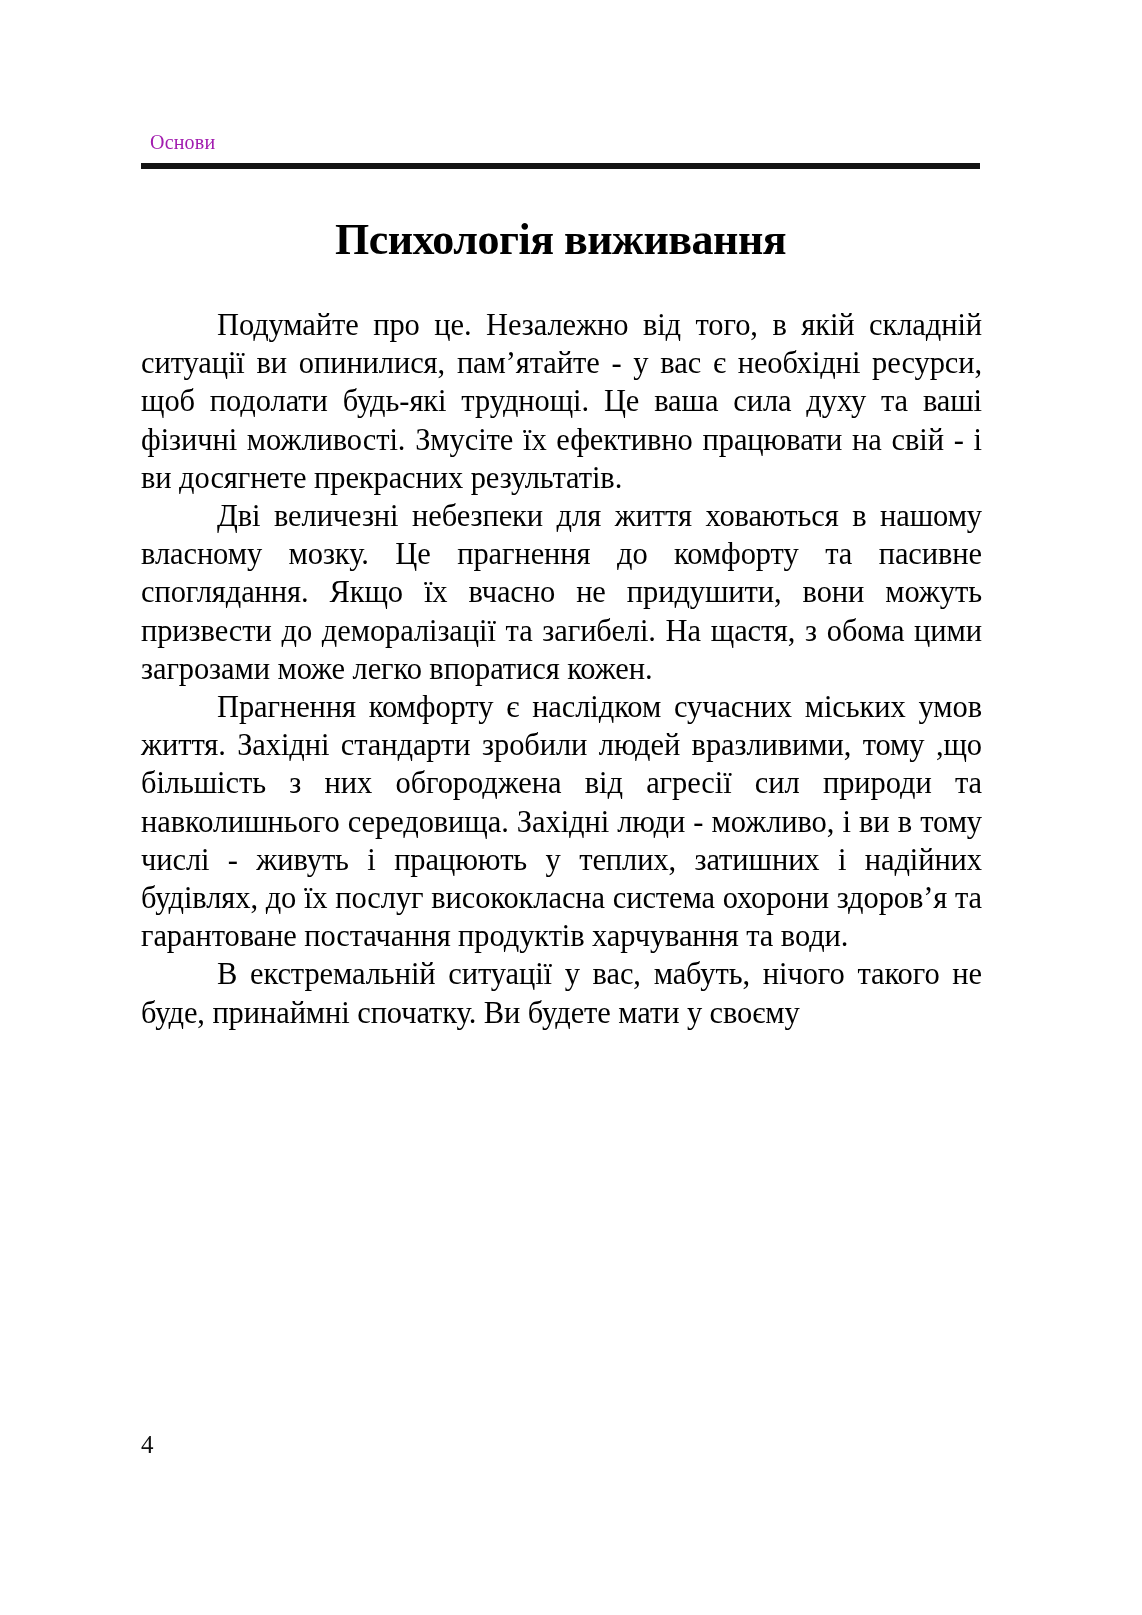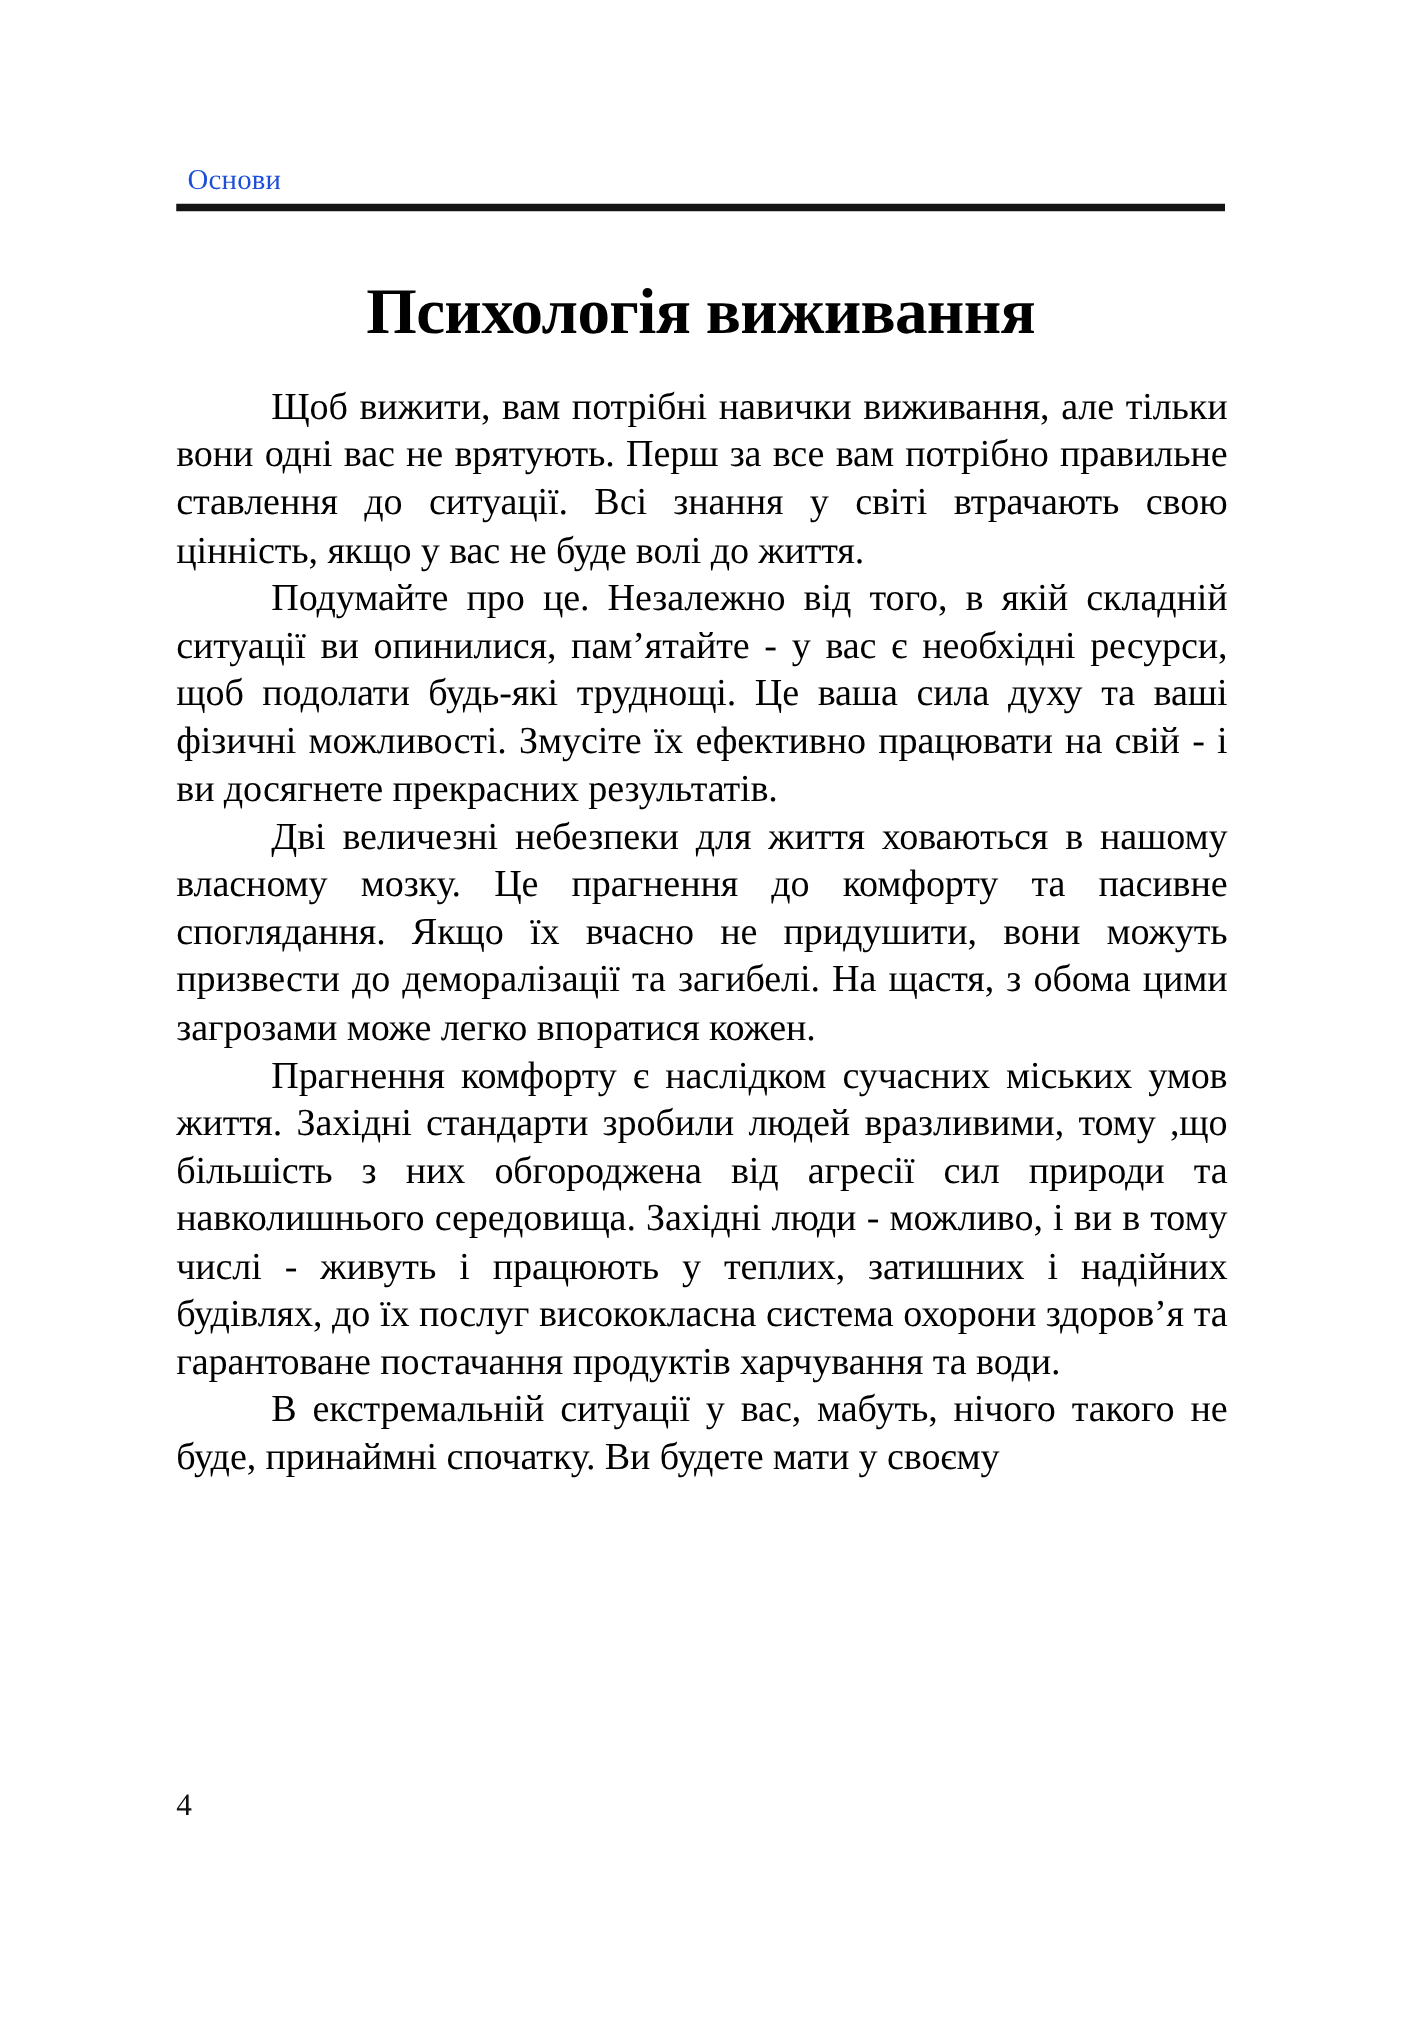--- a/index.html
+++ b/index.html
@@ -16,43 +16,43 @@
     font-family: "Liberation Serif", "DejaVu Serif", serif;
     color: #000000;
     box-sizing: border-box;
   }
 
   
   .running-header {
     position: absolute;
     left: 150px;
     top: 131px;
-    font-size: 23px;
+    font-size: 20px;
     line-height: 1.1;
     letter-spacing: 0.2px;
-    color: #1d4ed8;
+    color: #a21caf;
     white-space: nowrap;
   }
   .header-rule {
     position: absolute;
     left: 141px;
     top: 163px;
     width: 839px;
     height: 6px;
     background: #141414;
   }
 
   
   .doc-title {
     position: absolute;
     left: 141px;
     top: 186px;
     width: 839px;
     text-align: center;
-    font-size: 52px;
+    font-size: 44px;
     font-weight: bold;
     line-height: 1.12;
     letter-spacing: -0.5px;
     color: #000;
   }
 
   
   .body-region {
     position: absolute;
     left: 141px;
@@ -100,21 +100,20 @@
 <div class="page">
 
   <div class="running-header">Основи</div>
 
   <div class="header-rule"></div>
 
   <h1 class="doc-title">Психологія виживання</h1>
 
   <div class="body-region">
 
-    <p class="para">Щоб вижити, вам потрібні навички виживання, але тільки вони одні вас не врятують.  Перш за все вам потрібно правильне ставлення до ситуації.  Всі знання у світі втрачають свою цінність, якщо у вас не буде волі до життя.</p>
 
 
     <p class="para">Подумайте про це.  Незалежно від того, в якій складній ситуації ви опинилися, пам’ятайте - у вас є необхідні ресурси, щоб подолати будь-які труднощі.  Це ваша сила духу та ваші фізичні можливості.  Змусіте їх ефективно працювати на свій - і ви досягнете прекрасних результатів.</p>
 
 
     <p class="para">Дві величезні небезпеки для життя ховаються в нашому власному мозку.   Це прагнення до комфорту та пасивне споглядання.   Якщо їх вчасно не придушити, вони можуть призвести до деморалізації та загибелі.   На щастя, з обома цими загрозами може легко впоратися кожен.</p>
 
     <p class="para"> Прагнення комфорту є наслідком сучасних міських умов життя.  Західні стандарти зробили людей вразливими, тому ,що більшість з них обгороджена від агресії сил природи та навколишнього середовища.  Західні люди - можливо, і ви в тому числі - живуть і працюють у теплих, затишних і надійних будівлях, до їх послуг висококласна система охорони здоров’я та гарантоване постачання продуктів харчування та води.</p>
 
     <p class="para">В екстремальній ситуації у вас, мабуть, нічого такого не буде, принаймні спочатку. Ви будете мати у своєму</p>

